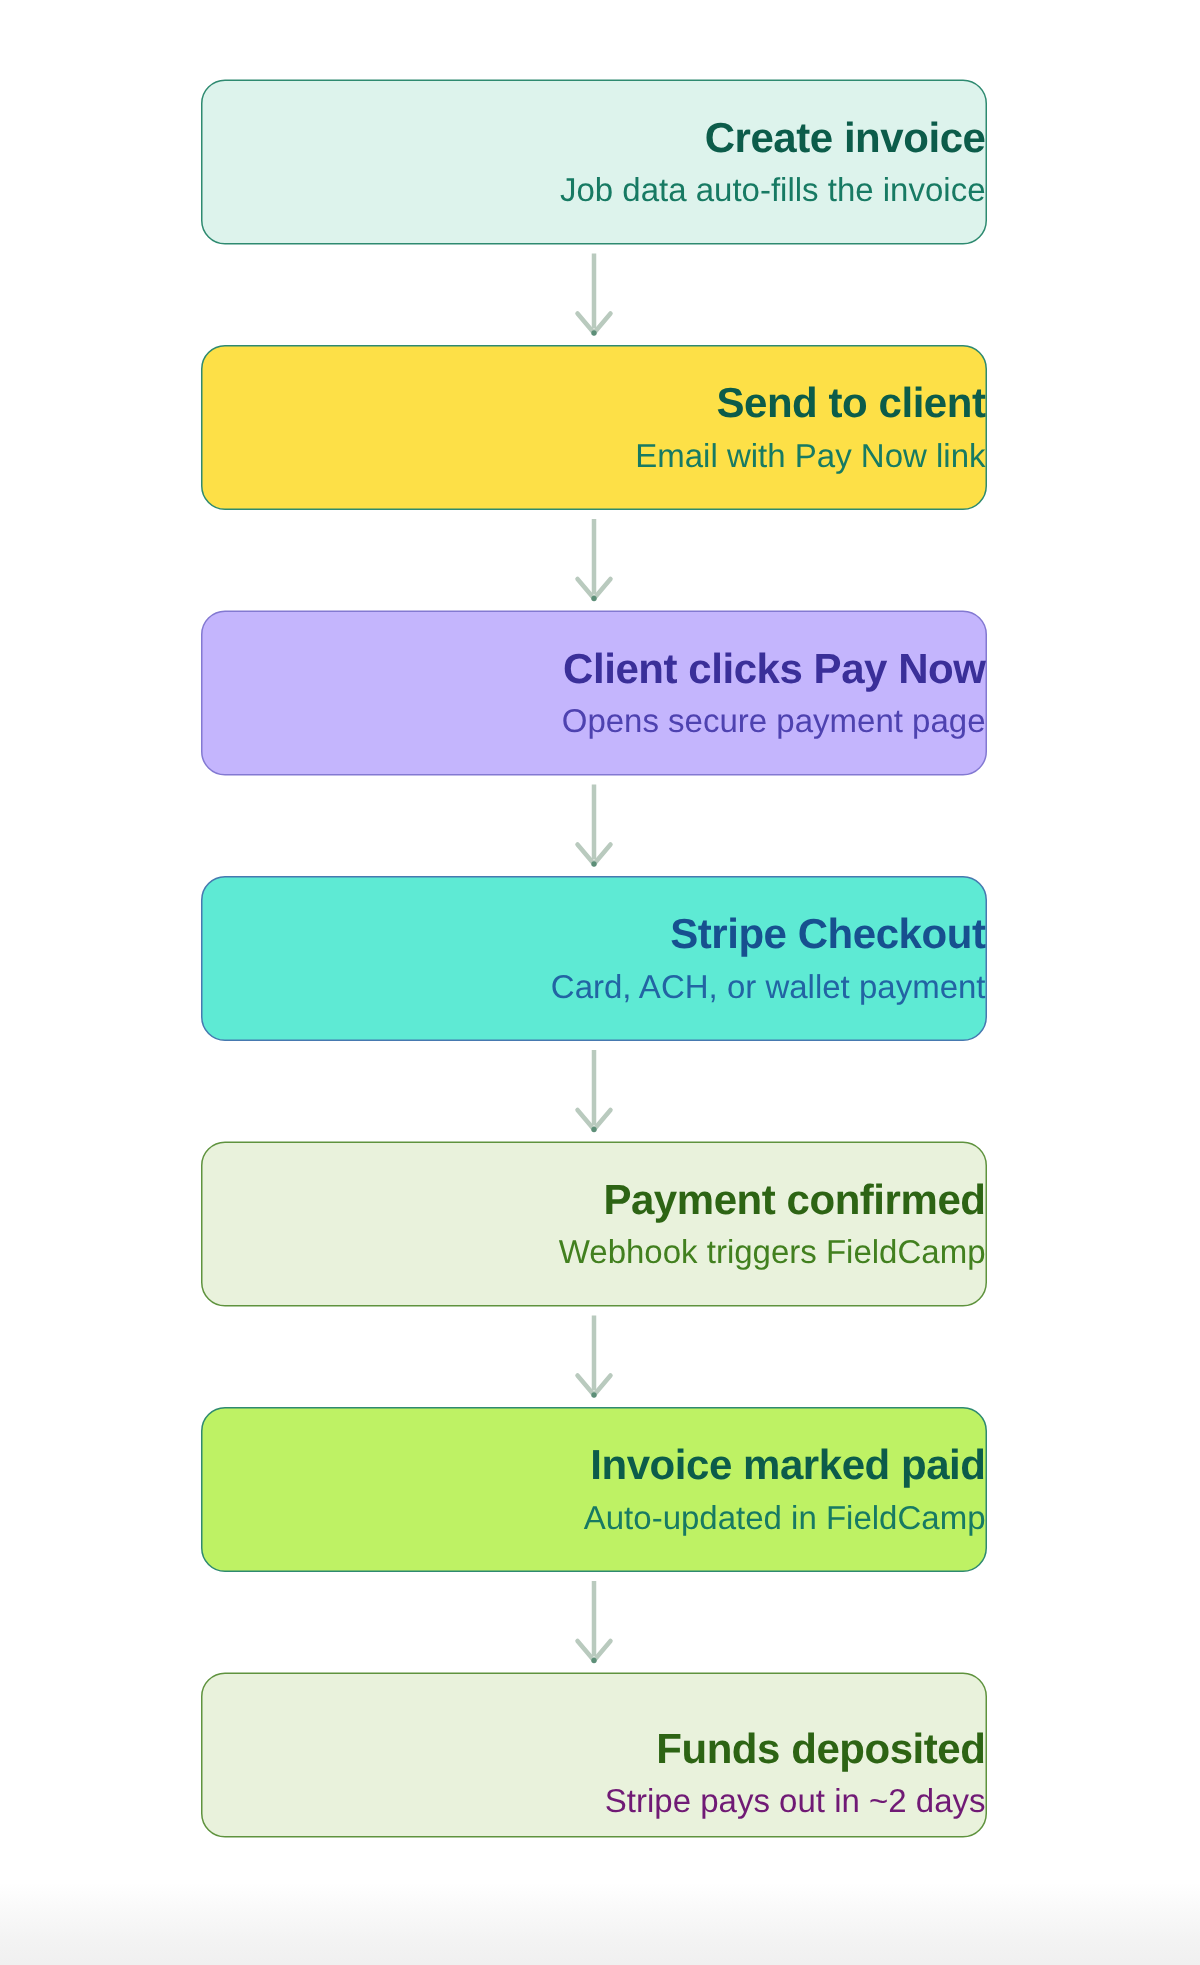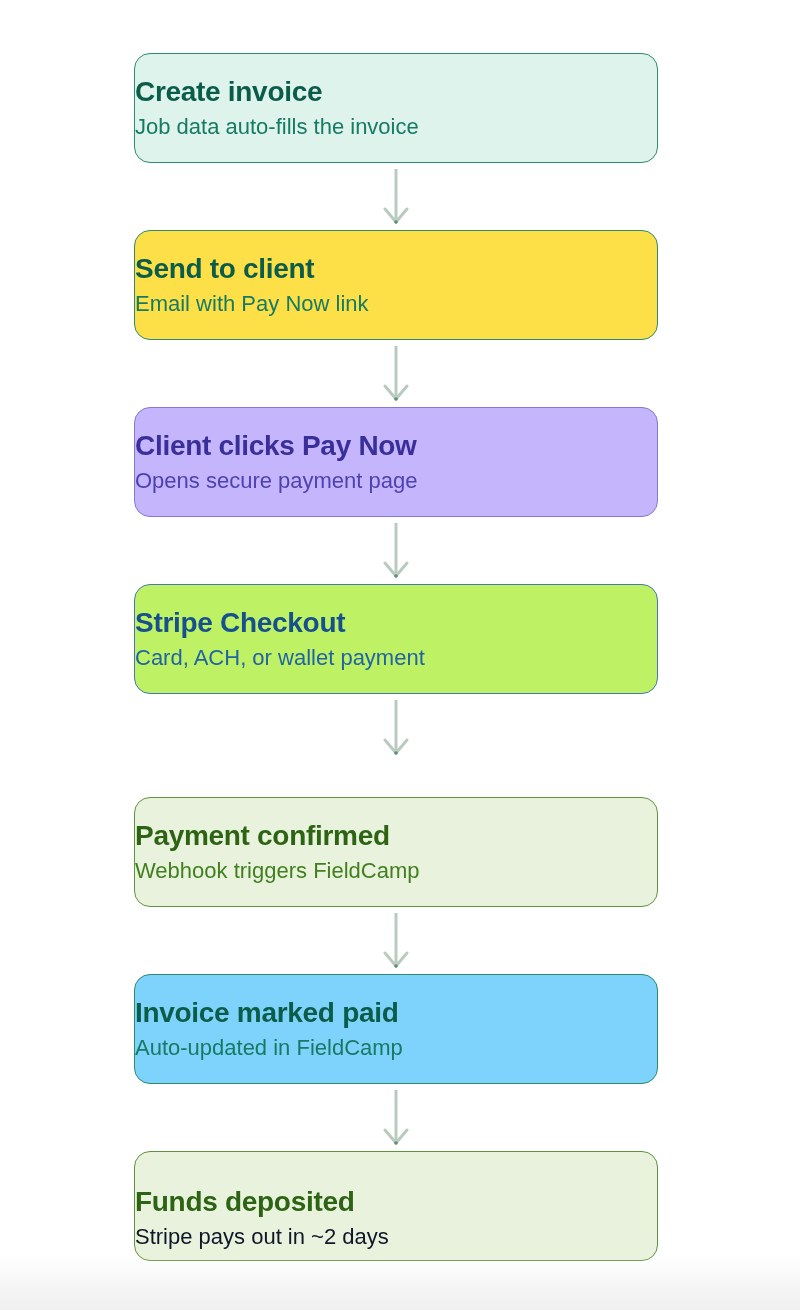--- a/index.html
+++ b/index.html
@@ -25,21 +25,21 @@
     align-items: center;
   }
   .step {
     width: 524px;
     height: 110px;
     box-sizing: border-box;
     border: 1.5px solid transparent;
     border-radius: 16px;
     display: flex;
     flex-direction: column;
-    align-items: flex-start;
+    align-items: flex-end;
     justify-content: center;
     gap: 7px;
     text-align: center;
   }
   .step .title {
     font-size: 28px;
     font-weight: 700;
     letter-spacing: -0.3px;
     line-height: 1.1;
   }
@@ -105,60 +105,60 @@
     </div>
 
     <div class="arrow-wrap">
       <svg class="arrow" width="30" height="60" viewBox="0 0 30 60" style="color: rgb(185, 202, 190);">
         <line x1="15" y1="2" x2="15" y2="52" stroke="currentColor" stroke-width="3"></line>
         <polyline points="4,42 15,55 26,42" fill="none" stroke="currentColor" stroke-width="3" stroke-linecap="round" stroke-linejoin="round"></polyline>
         <circle class="tip" cx="15" cy="55" r="1.8" fill="#5d8f78"></circle>
       </svg>
     </div>
 
-    <div class="step" style="background: #bef264; border-color: rgb(70, 121, 176);">
+    <div class="step" style="background: #5eead4; border-color: rgb(70, 121, 176);">
       <div class="title" style="color: rgb(23, 80, 143);">Stripe Checkout</div>
       <div class="subtitle" style="color: rgb(34, 100, 163);">Card, ACH, or wallet payment</div>
     </div>
 
     <div class="arrow-wrap">
       <svg class="arrow" width="30" height="60" viewBox="0 0 30 60" style="color: rgb(185, 202, 190);">
         <line x1="15" y1="2" x2="15" y2="52" stroke="currentColor" stroke-width="3"></line>
         <polyline points="4,42 15,55 26,42" fill="none" stroke="currentColor" stroke-width="3" stroke-linecap="round" stroke-linejoin="round"></polyline>
         <circle class="tip" cx="15" cy="55" r="1.8" fill="#5d8f78"></circle>
       </svg>
     </div>
 
-    <div class="step" style="background: rgb(233, 242, 220); border-color: rgb(95, 147, 62); margin-top: 36px;">
+    <div class="step" style="background: rgb(233, 242, 220); border-color: rgb(95, 147, 62);">
       <div class="title" style="color: rgb(45, 100, 20);">Payment confirmed</div>
       <div class="subtitle" style="color: rgb(66, 128, 31);">Webhook triggers FieldCamp</div>
     </div>
 
     <div class="arrow-wrap">
       <svg class="arrow" width="30" height="60" viewBox="0 0 30 60" style="color: rgb(185, 202, 190);">
         <line x1="15" y1="2" x2="15" y2="52" stroke="currentColor" stroke-width="3"></line>
         <polyline points="4,42 15,55 26,42" fill="none" stroke="currentColor" stroke-width="3" stroke-linecap="round" stroke-linejoin="round"></polyline>
         <circle class="tip" cx="15" cy="55" r="1.8" fill="#5d8f78"></circle>
       </svg>
     </div>
 
-    <div class="step" style="background: #7dd3fc; border-color: rgb(46, 138, 112);">
+    <div class="step" style="background: #bef264; border-color: rgb(46, 138, 112);">
       <div class="title" style="color: rgb(12, 92, 74);">Invoice marked paid</div>
       <div class="subtitle" style="color: rgb(23, 122, 99);">Auto-updated in FieldCamp</div>
     </div>
 
     <div class="arrow-wrap">
       <svg class="arrow" width="30" height="60" viewBox="0 0 30 60" style="color: rgb(185, 202, 190);">
         <line x1="15" y1="2" x2="15" y2="52" stroke="currentColor" stroke-width="3"></line>
         <polyline points="4,42 15,55 26,42" fill="none" stroke="currentColor" stroke-width="3" stroke-linecap="round" stroke-linejoin="round"></polyline>
         <circle class="tip" cx="15" cy="55" r="1.8" fill="#5d8f78"></circle>
       </svg>
     </div>
 
     <div class="step" style="background: rgb(233, 242, 220); border-color: rgb(95, 147, 62);">
       <div class="title" style="color: rgb(45, 100, 20); margin-top: 24px;">Funds deposited</div>
-      <div class="subtitle" style="color: #0f172a;">Stripe pays out in ~2 days</div>
+      <div class="subtitle" style="color: #701a75;">Stripe pays out in ~2 days</div>
     </div>
 
   </div>
 
   <div class="bottom-fade"></div>
 </div>
 
 </body></html>

